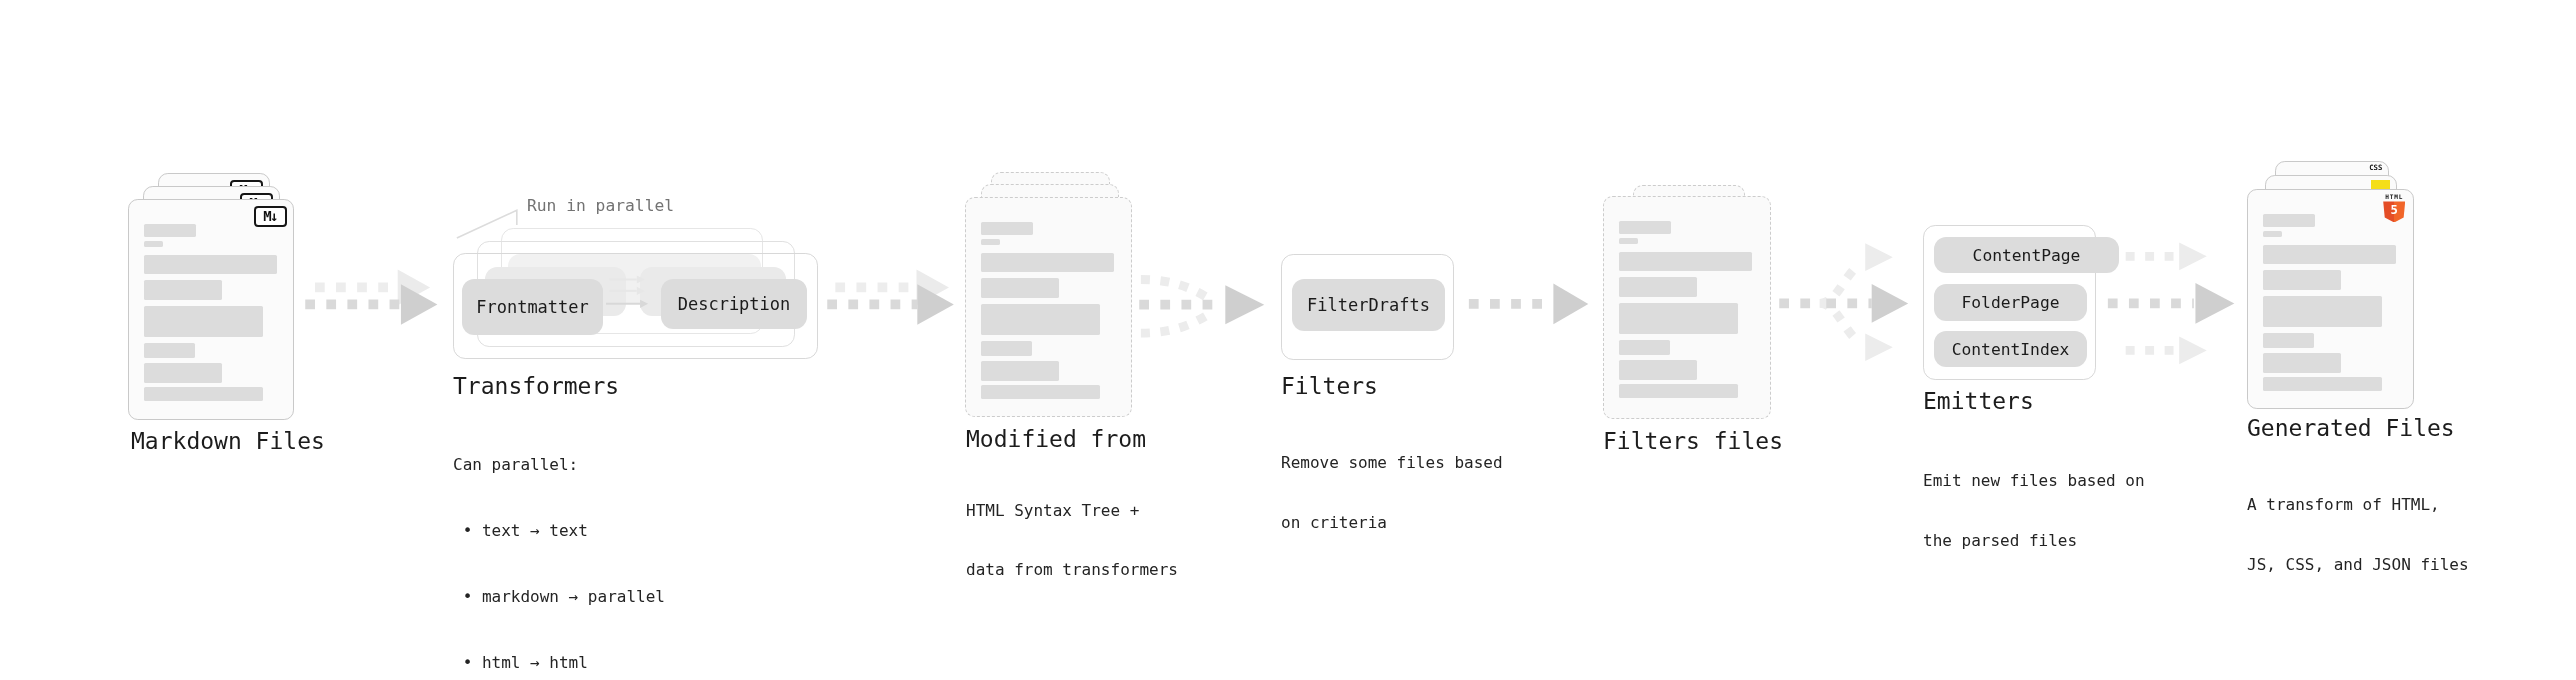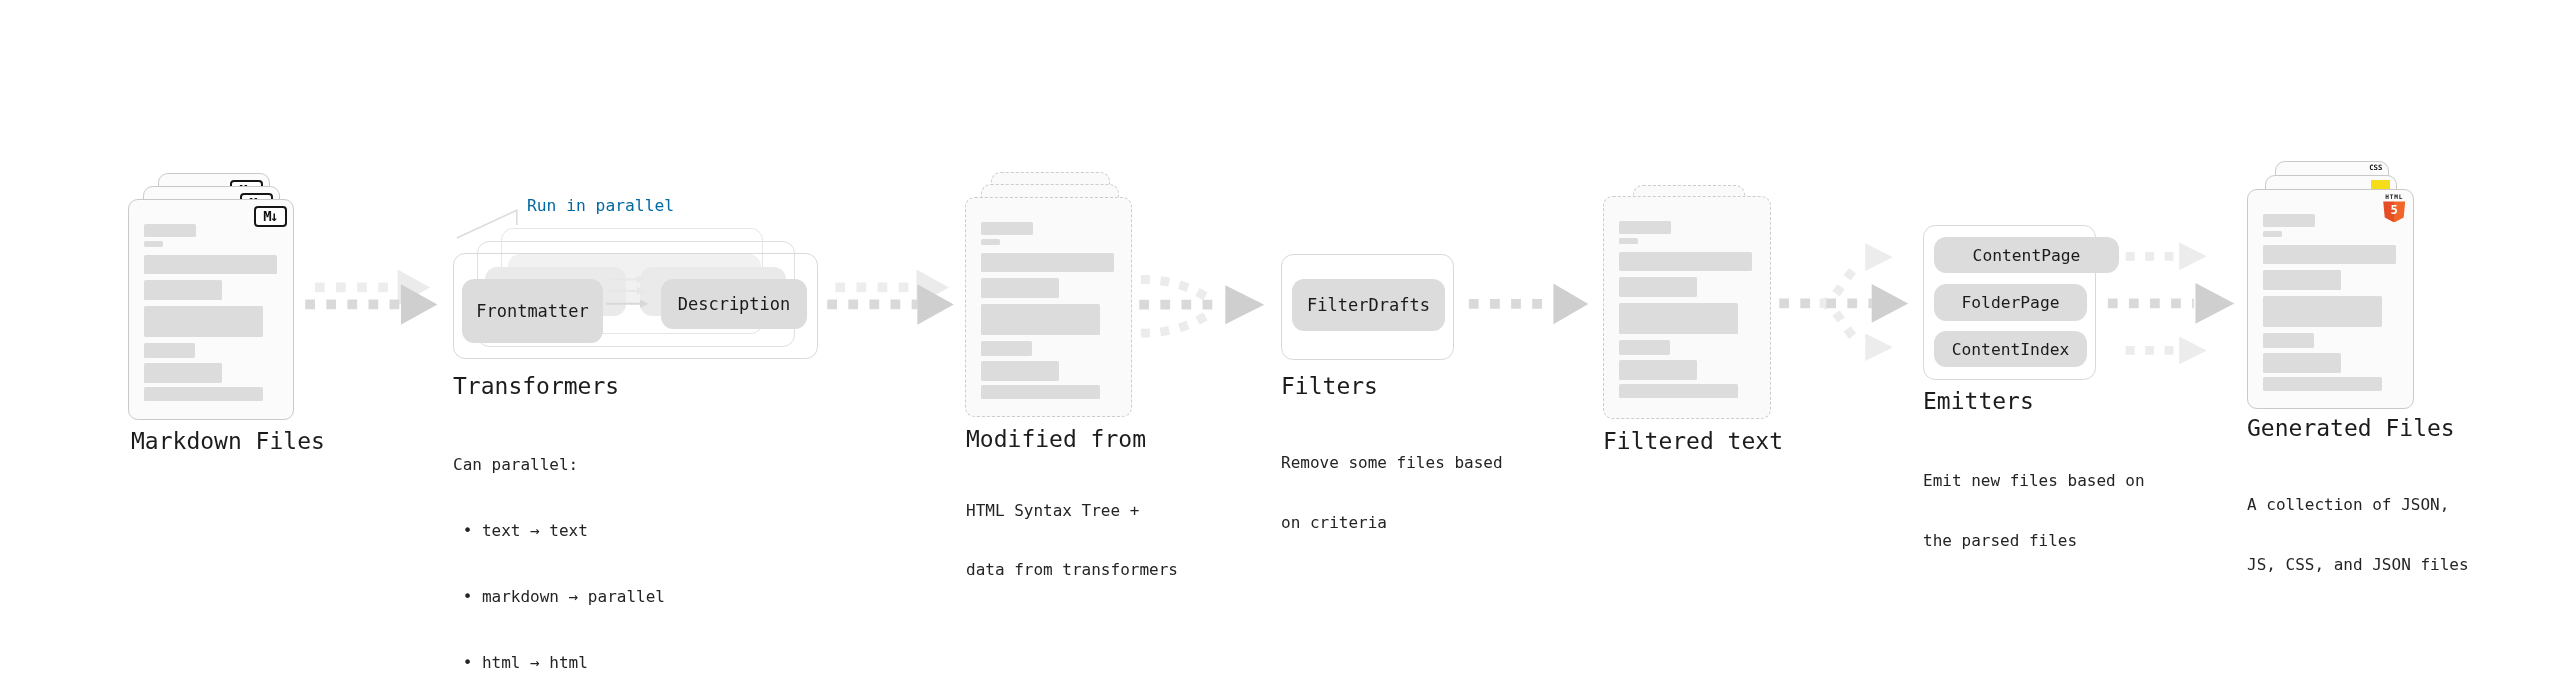--- a/index.html
+++ b/index.html
@@ -36,21 +36,21 @@
   .box.l3{border-color:#e6e6e6;}
   .pill{position:absolute;background:#dcdcdc;border-radius:12.2px;display:flex;align-items:center;
         justify-content:center;font-size:17px;color:#1b1b1b;box-sizing:border-box;}
   .pill.echo1{background:#eaeaea;}
   .pill.echo2{background:#f1f1f1;}
   .pill.small{font-size:16.3px;}
   
   .stage-label{position:absolute;font-size:23px;font-weight:500;color:#1c1c1c;white-space:pre;}
   .stage-note{position:absolute;font-size:16px;color:#242424;white-space:pre;}
   .stage-note div{white-space:pre;}
-  .callout-text{position:absolute;font-size:16.3px;color:#0369a1;white-space:pre;}
+  .callout-text{position:absolute;font-size:16.3px;color:#737373;white-space:pre;}
   svg.arr{position:absolute;overflow:visible;}
 </style>
 </head>
 <body>
 
 <div>
   <div class="file-card" style="left:158px;top:173px;width:112px;height:221px">
     <div class="md-badge">M↓</div>
   </div>
   <div class="file-card" style="left:143px;top:186px;width:137px;height:221px">
@@ -82,21 +82,21 @@
 </svg>
 
 <div>
   <div class="box l3" style="left:501px;top:228px;width:262px;height:106px"></div>
   <div class="pill echo2" style="left:508px;top:254px;width:141px;height:49px"></div>
   <div class="pill echo2" style="left:620px;top:254px;width:141px;height:49px"></div>
   <div class="box l2" style="left:477px;top:241px;width:318px;height:106px"></div>
   <div class="pill echo1" style="left:485px;top:267px;width:141px;height:49px"></div>
   <div class="pill echo1" style="left:640px;top:267px;width:146px;height:49px"></div>
   <div class="box" style="left:453px;top:253px;width:365px;height:106px"></div>
-  <div class="pill" style="left:462px;top:279px;width:141px;height:64px">Frontmatter</div>
+  <div class="pill" style="left:462px;top:279px;width:141px;height:56px">Frontmatter</div>
   <div class="pill" style="left:661px;top:279px;width:146px;height:50px">Description</div>
   <svg class="arr" style="left:606px;top:273px" width="47" height="39" viewBox="0 0 58 48">
     <line x1="4" y1="8" x2="38" y2="8" stroke="#e7e7e7" stroke-width="2.5"></line>
       <polygon points="38,3 48,8 38,13" fill="#e7e7e7"></polygon>
     <line x1="4" y1="22" x2="38" y2="22" stroke="#e7e7e7" stroke-width="2.5"></line>
       <polygon points="38,17 48,22 38,27" fill="#e7e7e7"></polygon>
     <line x1="0" y1="38" x2="42" y2="38" stroke="#d8d8d8" stroke-width="2.5"></line>
       <polygon points="42,33 52,38 42,43" fill="#d8d8d8"></polygon>
   </svg>
   <svg class="arr" style="left:452px;top:202px" width="81" height="41" viewBox="0 0 100 50">
@@ -170,21 +170,21 @@
   <div class="file-card dashed bars" style="left:1603px;top:196px;width:168px;height:223px">
     <i></i>
       <i></i>
       <i></i>
       <i></i>
       <i></i>
       <i></i>
       <i></i>
       <i></i>
   </div>
-  <div class="stage-label" style="left:1603px;top:428px">Filtered text</div>
+  <div class="stage-label" style="left:1603px;top:428px">Filters files</div>
 </div>
 
 <svg class="arr" style="left:1776px;top:232px" width="146" height="146" viewBox="0 0 180 180">
   <line x1="4" y1="88" x2="54" y2="88" stroke="#d9d9d9" stroke-width="12" stroke-dasharray="12 14"></line>
   <path d="M54,88 C72,88 80,64 96,46" fill="none" stroke="#ececec" stroke-width="11" stroke-dasharray="11 13"></path>
   <polygon points="110,14 144,31 110,48" fill="#ececec"></polygon>
   <path d="M54,88 C72,88 80,112 96,130" fill="none" stroke="#ececec" stroke-width="11" stroke-dasharray="11 13"></path>
   <polygon points="110,125 144,142 110,159" fill="#ececec"></polygon>
   <line x1="62" y1="88" x2="118" y2="88" stroke="#d9d9d9" stroke-width="12" stroke-dasharray="12 14"></line>
   <polygon points="118,64 163,88 118,112" fill="#cfcfcf"></polygon>
@@ -233,17 +233,17 @@
       <i></i>
       <i></i>
       <i></i>
       <i></i>
       <i></i>
       <i></i>
       <i></i>
   </div>
   <div class="stage-label" style="left:2247px;top:415px">Generated Files</div>
   <div class="stage-note" style="left:2247px;top:454px;line-height:20.3px">
-    <div>A collection of JSON,</div>
+    <div>A transform of HTML,</div>
     <div>JS, CSS, and JSON files</div>
   </div>
 </div>
 
 
 </body></html>

